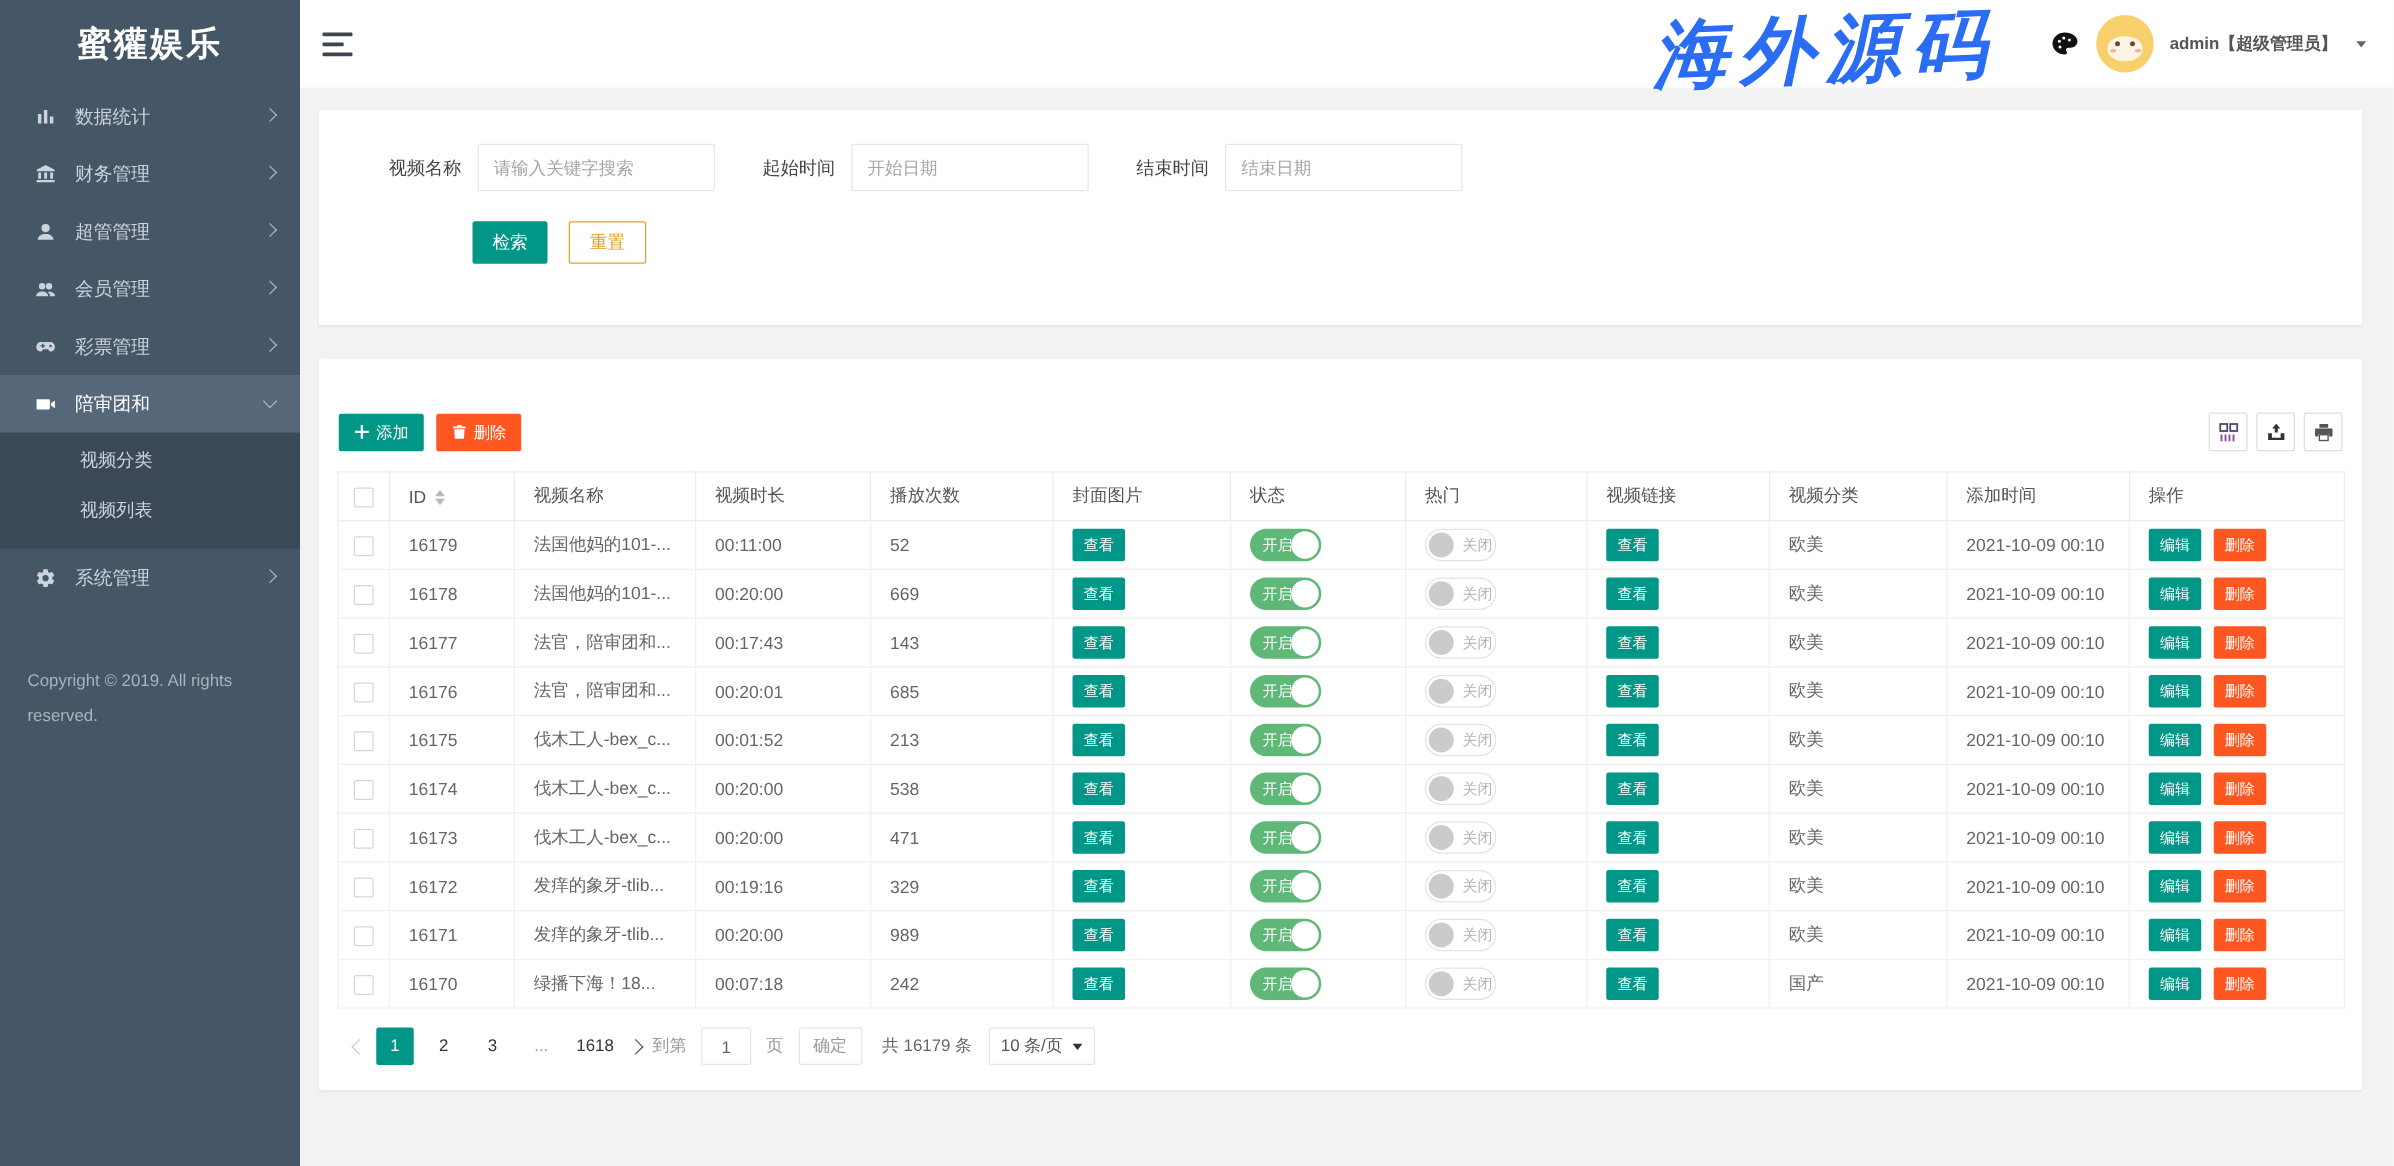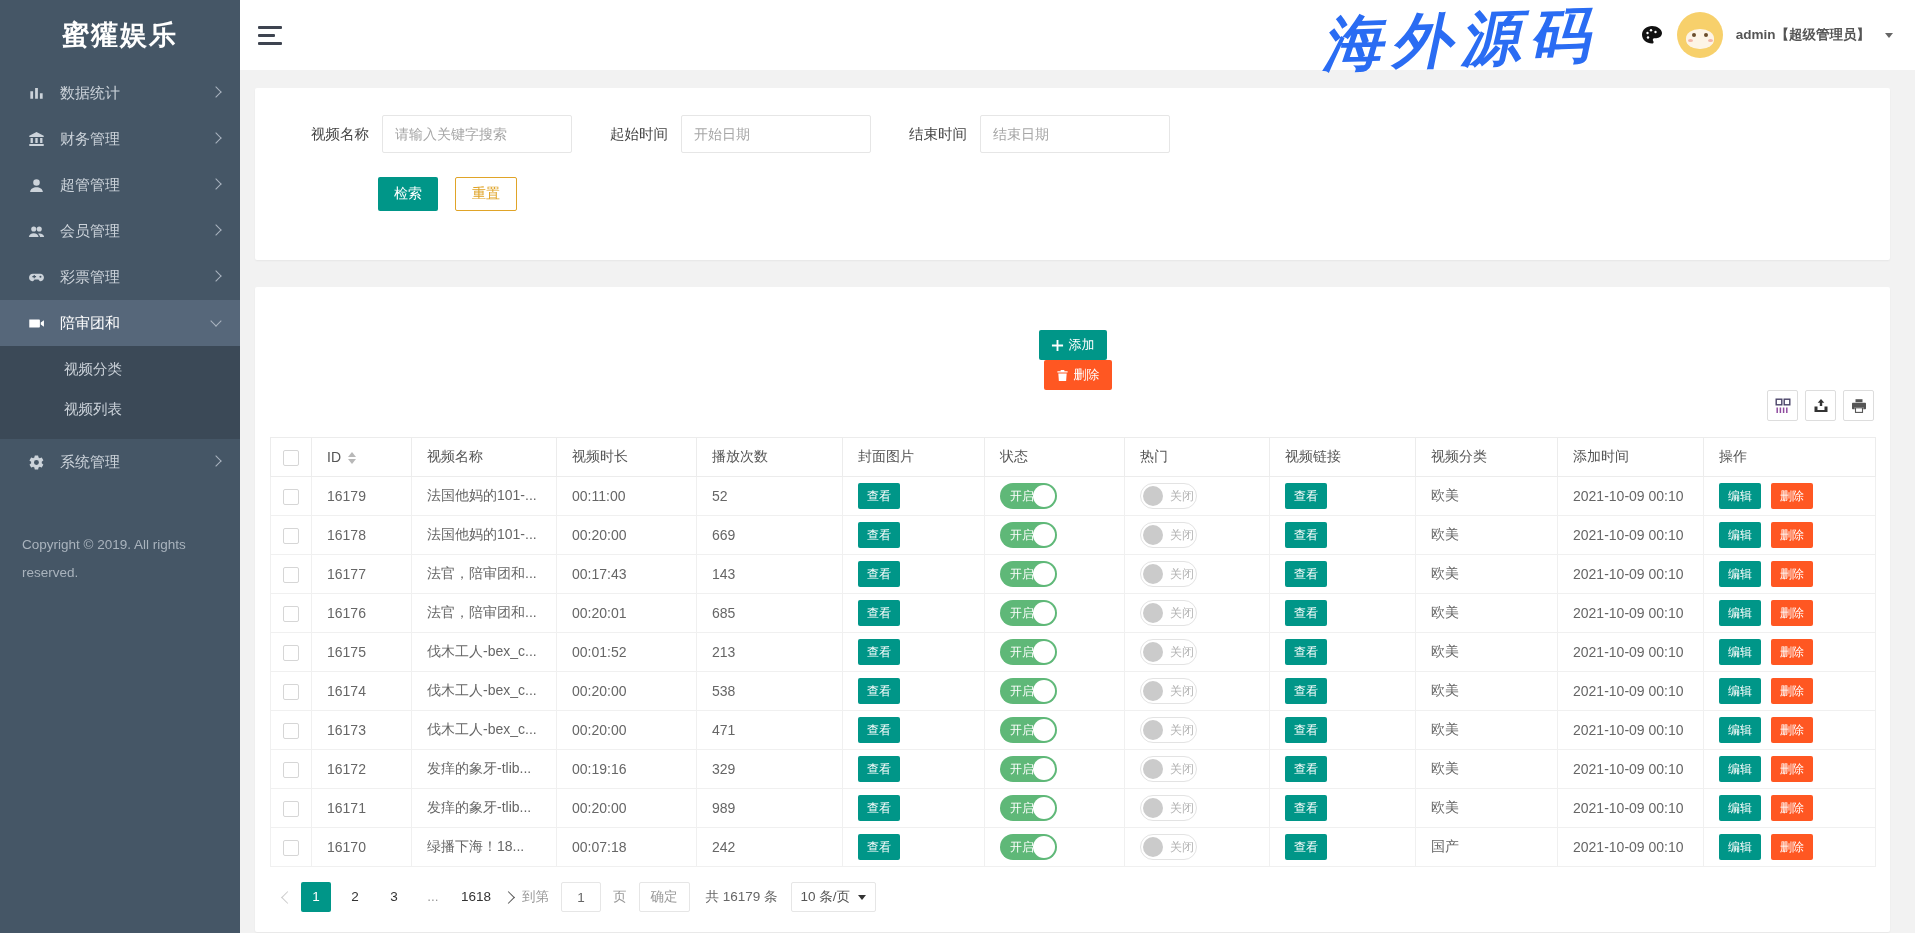--- a/index.html
+++ b/index.html
@@ -53,21 +53,21 @@
   .form-label { font-size:14.5px; color:#444; margin-right:13px; white-space:nowrap; }
   .form-input { width:190px; height:38px; border:1px solid #e6e6e6; border-radius:2px; padding:0 12px; font-size:14px; color:#666; outline:none; font-family:Liberation Sans, sans-serif; }
   .form-input::placeholder { color:#a6a6a6; }
   .btn-row { margin-top:24px; padding-left:93px; display:flex; gap:17px; }
   .btn { border:none; border-radius:2px; cursor:pointer; font-family:inherit; }
   .btn-search { height:34px; padding:0 16px; background:#009688; color:#fff; font-size:14px; }
   .btn-reset { height:34px; padding:0 16px; background:#fff; border:1px solid #e0a428; color:#dfa122; font-size:14px; }
 
   
   .table-card { padding:15px 15px 20px; }
-  .toolbar { display:flex; align-items:center; margin:28px 0 16px; padding:0 1px;flex-direction:column; }
+  .toolbar { display:flex; align-items:center; margin:28px 0 16px; padding:0 1px; }
   .btn-add { height:30px; padding:0 12px; background:#009688; color:#fff; font-size:13px; display:inline-flex; align-items:center; gap:5px; }
   .btn-del { height:30px; padding:0 12px; background:#FF5722; color:#fff; font-size:13px; display:inline-flex; align-items:center; gap:5px; margin-left:10px; }
   .tool-icons { margin-left:auto; display:flex; gap:7px; }
   .tool-icon-btn { width:31px; height:31px; border:1px solid #ddd; border-radius:2px; background:#fff; display:inline-flex; align-items:center; justify-content:center; cursor:pointer; }
 
   table { width:100%; border-collapse:collapse; table-layout:fixed; font-size:14px; }
   th, td { border:1px solid #f0f0f0; padding-left:15px; text-align:left; overflow:hidden; white-space:nowrap; }
   th { height:39px; color:#555; font-weight:400; border-color:#ececec; }
   td { height:39px; color:#666; }
   .c-center { text-align:center; padding-left:0; }

